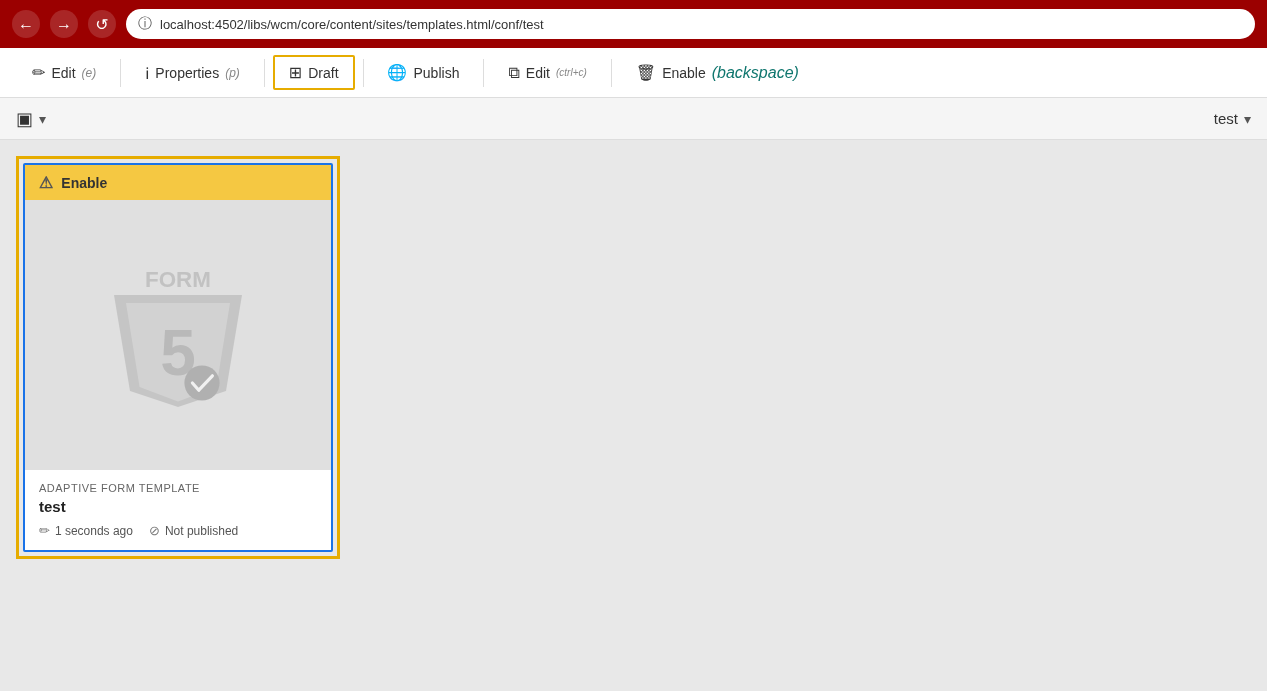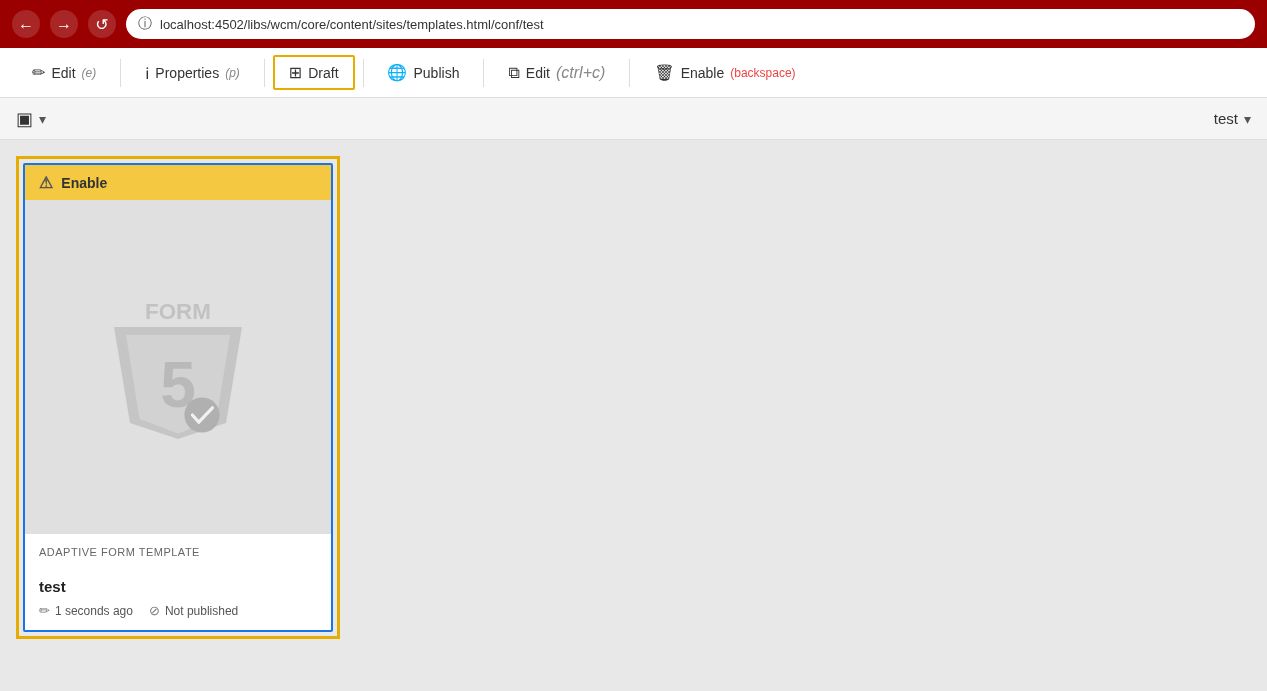--- a/index.html
+++ b/index.html
@@ -115,21 +115,21 @@
       align-items: center;
       gap: 8px;
       font-size: 14px;
       font-weight: 600;
       color: #333;
     }
     .warning-icon { font-size: 16px; color: #555; }
 
     .card-thumbnail {
       background: #e0e0e0;
-      height: 334px;
+      height: 270px;
       display: flex;
       align-items: center;
       justify-content: center;
       position: relative;
     }
 
     
     .html5-shield {
       width: 160px;
       height: 180px;
@@ -138,21 +138,21 @@
 
     .card-info {
       padding: 12px 14px;
       background: white;
     }
     .card-type {
       font-size: 11px;
       color: #666;
       text-transform: uppercase;
       letter-spacing: 0.5px;
-      margin-bottom: 20px;
+      margin-bottom: 4px;
     }
     .card-title {
       font-size: 15px;
       font-weight: 700;
       color: #222;
       margin-bottom: 8px;
     }
     .card-meta {
       display: flex;
       align-items: center;
@@ -201,27 +201,27 @@
   </button>
   <div class="toolbar-divider"></div>
   <button class="toolbar-btn">
     <span class="btn-icon">🌐</span>
     <span>Publish</span>
   </button>
   <div class="toolbar-divider"></div>
   <button class="toolbar-btn">
     <span class="btn-icon">⧉</span>
     <span>Edit</span>
-    <span style="color:#888; font-size:16px; font-style:italic;">(ctrl+c)</span>
+    <span style="color:#888; font-size:10px; font-style:italic;">(ctrl+c)</span>
   </button>
   <div class="toolbar-divider"></div>
   <button class="toolbar-btn">
     <span class="btn-icon">🗑</span>
     <span>Enable</span>
-    <span style="color:#ef4444; font-size:12px; ">(backspace)</span>
+    <span style="color:#0f766e; font-size:16px; font-style:italic;">(backspace)</span>
   </button>
 </div>
 
 <div class="subbar">
   <div class="subbar-left">
     <span class="grid-icon">▣</span>
     <span class="chevron">▾</span>
   </div>
   <div class="subbar-right">
     <span>test</span>

